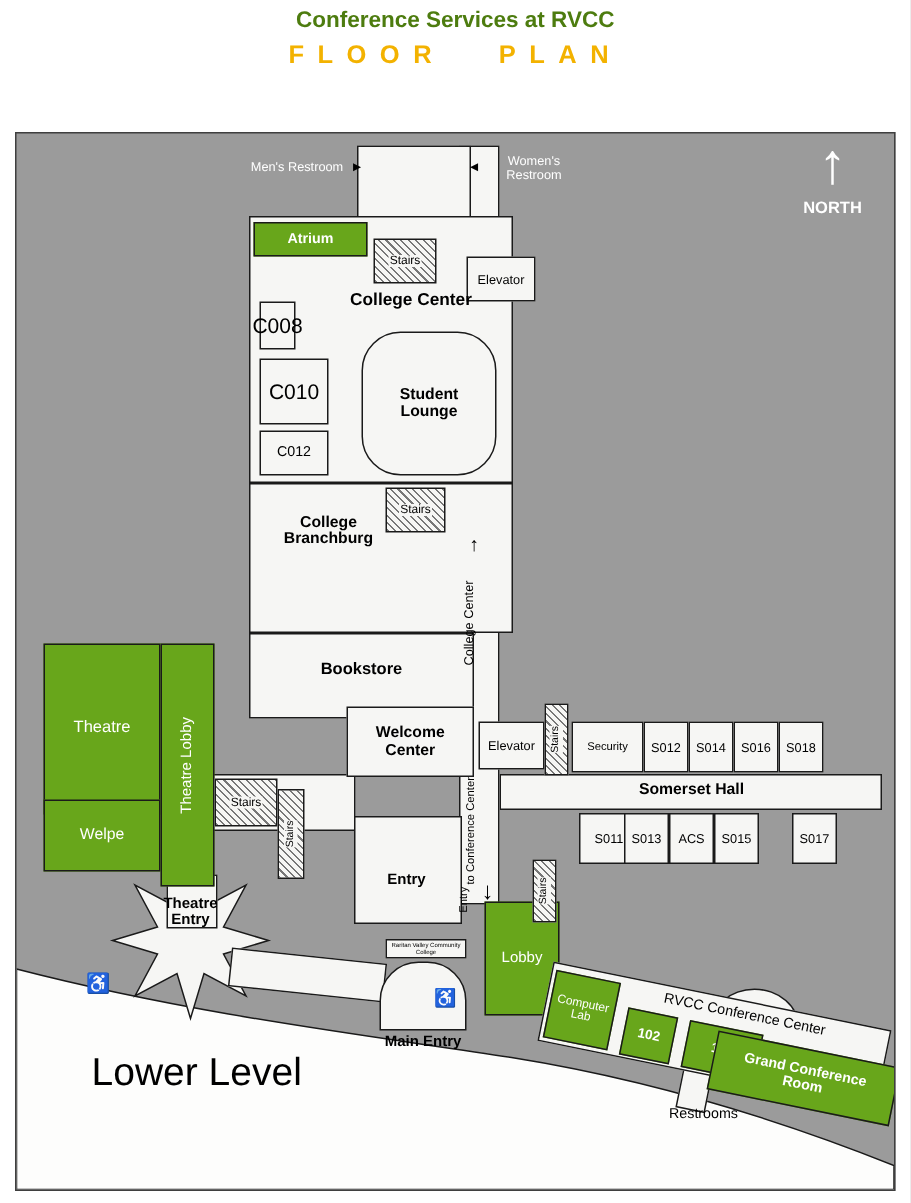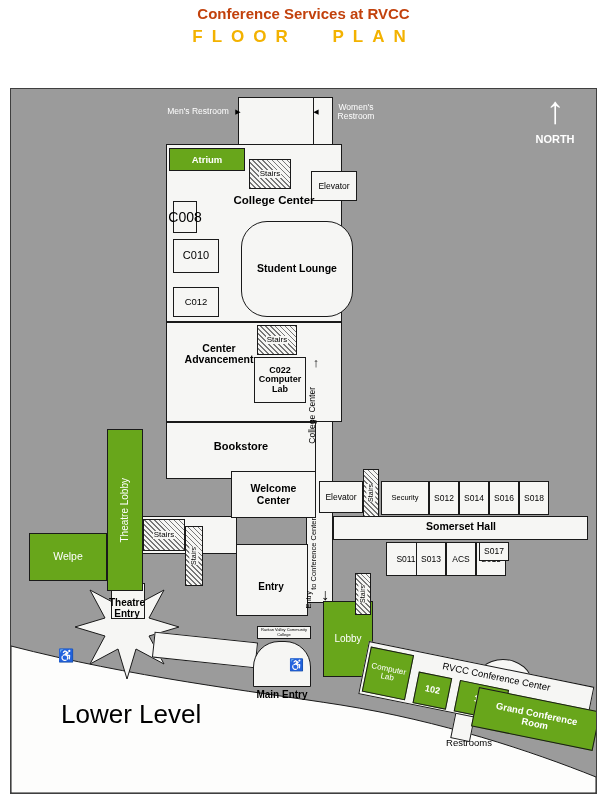--- a/index.html
+++ b/index.html
@@ -1,18 +1,18 @@
 <!DOCTYPE html>
 <html><head>
 <meta charset="utf-8">
 <style>
   html,body { margin:0; padding:0; background:#fff; }
   .page { position:relative; width:607px; height:802px; background:#fff; font-family:"Liberation Sans",sans-serif; overflow:hidden; }
   .header { text-align:center; padding-top:5px; }
-  .title { color:#c2410c; font-weight:bold; font-size:15px; }
+  .title { color:#4d7c0f; font-weight:bold; font-size:15px; }
   .subtitle { font-size:10.5px; color:#000; margin-top:2px; }
   .floorplan { color:#f3b200; font-weight:bold; font-size:17px; letter-spacing:9px; word-spacing:22px; margin-top:5px; }
   .map { position:absolute; left:10px; top:88px; width:585px; height:704px; background:#9b9b9b; border:1px solid #3f3f3f; overflow:hidden; }
   .layer { position:absolute; left:0; top:0; }
   .room { position:absolute; background:#f6f6f4; border:1px solid #1a1a1a; box-sizing:border-box;
           display:flex; align-items:center; justify-content:center; text-align:center;
           color:#000; line-height:1.05; font-size:9px; }
   .green { background:#68a61b; color:#fff; }
   .hatch { background-image:repeating-linear-gradient(45deg,#777 0,#777 1px,#f6f6f4 1px,#f6f6f4 3.5px); }
   .hatch > span { background:#f6f6f4; padding:0 1px; }
@@ -55,35 +55,32 @@
       </div>
     <div class="room hatch" style="left:238px;top:70px;width:42px;height:30px;font-size:8px">
       <span>Stairs</span>
       </div>
     <div class="room" style="left:300px;top:82px;width:46px;height:30px;font-size:8.5px">
       <span>Elevator</span>
       </div>
     <div class="room" style="left:162px;top:112px;width:24px;height:32px;font-size:14px">
       <span>C008</span>
       </div>
-    <div class="room" style="left:162px;top:150px;width:46px;height:34px;font-size:11px">
+    <div class="room" style="left:162px;top:150px;width:46px;height:44px;font-size:14px">
       <span>C010</span>
       </div>
     <div class="room" style="left:162px;top:198px;width:46px;height:30px;font-size:9.5px">
       <span>C012</span>
       </div>
-    <div class="room b" style="left:230px;top:132px;width:112px;height:96px;border-radius:26px;font-size:10.5px;padding:15px 14px">
+    <div class="room b" style="left:230px;top:132px;width:90px;height:96px;border-radius:26px;font-size:10.5px;padding:15px 14px">
       <span>Student Lounge</span>
       </div>
     <div class="room hatch" style="left:246px;top:236px;width:40px;height:30px;font-size:8px">
       <span>Stairs</span>
       </div>
-    <div class="room b" style="left:243px;top:268px;width:52px;height:46px;font-size:9px;padding:0 4px">
-      <span>C022 Computer Lab</span>
-      </div>
 
     <div class="room b" style="left:220px;top:382px;width:85px;height:47px;font-size:10.5px;padding:0 12px">
       <span>Welcome Center</span>
       </div>
 
     <div class="room" style="left:308px;top:392px;width:44px;height:32px;font-size:8.5px">
       <span>Elevator</span>
       </div>
     <div class="room hatch" style="left:352px;top:380px;width:16px;height:48px;font-size:7px">
       <span class="vt">Stairs</span>
@@ -108,24 +105,27 @@
       </div>
     <div class="room" style="left:405px;top:453px;width:30px;height:34px;font-size:8.5px">
       <span>S013</span>
       </div>
     <div class="room" style="left:435px;top:453px;width:30px;height:34px;font-size:8.5px">
       <span>ACS</span>
       </div>
     <div class="room" style="left:465px;top:453px;width:30px;height:34px;font-size:8.5px">
       <span>S015</span>
       </div>
-    <div class="room" style="left:468px;top:453px;width:30px;height:19px;font-size:8.5px">
+    <div class="room" style="left:517px;top:453px;width:30px;height:34px;font-size:8.5px">
       <span>S017</span>
       </div>
 
+    <div class="room green" style="left:18px;top:340px;width:78px;height:114px;font-size:11px">
+      <span>Theatre</span>
+      </div>
     <div class="room green" style="left:96px;top:340px;width:36px;height:162px;font-size:10px">
       <span class="vt">Theatre Lobby</span>
       </div>
     <div class="room green" style="left:18px;top:444px;width:78px;height:48px;font-size:10.5px">
       <span>Welpe</span>
       </div>
     <div class="room hatch" style="left:132px;top:430px;width:42px;height:32px;font-size:8px">
       <span>Stairs</span>
       </div>
     <div class="room hatch" style="left:174px;top:437px;width:18px;height:60px;font-size:7px">
@@ -166,21 +166,21 @@
 
     <div class="lbl w" style="left:152px;top:12px;width:70px;height:22px;font-size:8.5px">Men's Restroom</div>
     <div class="lbl" style="left:222px;top:18px;width:10px;height:10px;font-size:7px">▶</div>
     <div class="lbl w" style="left:308px;top:12px;width:74px;height:22px;font-size:8.5px">Women's Restroom</div>
     <div class="lbl" style="left:300px;top:18px;width:10px;height:10px;font-size:7px">◀</div>
 
     <div class="lbl w b" style="left:522px;top:0px;width:44px;height:44px;font-size:38px">↑</div>
     <div class="lbl w b" style="left:516px;top:44px;width:56px;height:13px;font-size:11px">NORTH</div>
 
     <div class="lbl b" style="left:213px;top:104px;width:100px;height:14px;font-size:11.5px">College Center</div>
-    <div class="lbl b" style="left:162px;top:250px;width:92px;height:30px;font-size:10.5px">Center Advancement</div>
+    <div class="lbl b" style="left:162px;top:250px;width:92px;height:30px;font-size:10.5px">College Branchburg</div>
     <div class="lbl b" style="left:178px;top:350px;width:104px;height:15px;font-size:11px">Bookstore</div>
     <div class="lbl b" style="left:388px;top:430px;width:124px;height:15px;font-size:10.5px">Somerset Hall</div>
 
     <div class="lbl b" style="left:294px;top:266px;width:22px;height:16px;font-size:13px">↑</div>
     <div class="lbl" style="left:291px;top:284px;width:22px;height:84px;font-size:8.5px">
       <span class="vt">College Center</span>
       </div>
     <div class="lbl" style="left:293px;top:426px;width:20px;height:78px;font-size:7.5px">
       <span class="vt">to Conference Center</span>
       </div>

